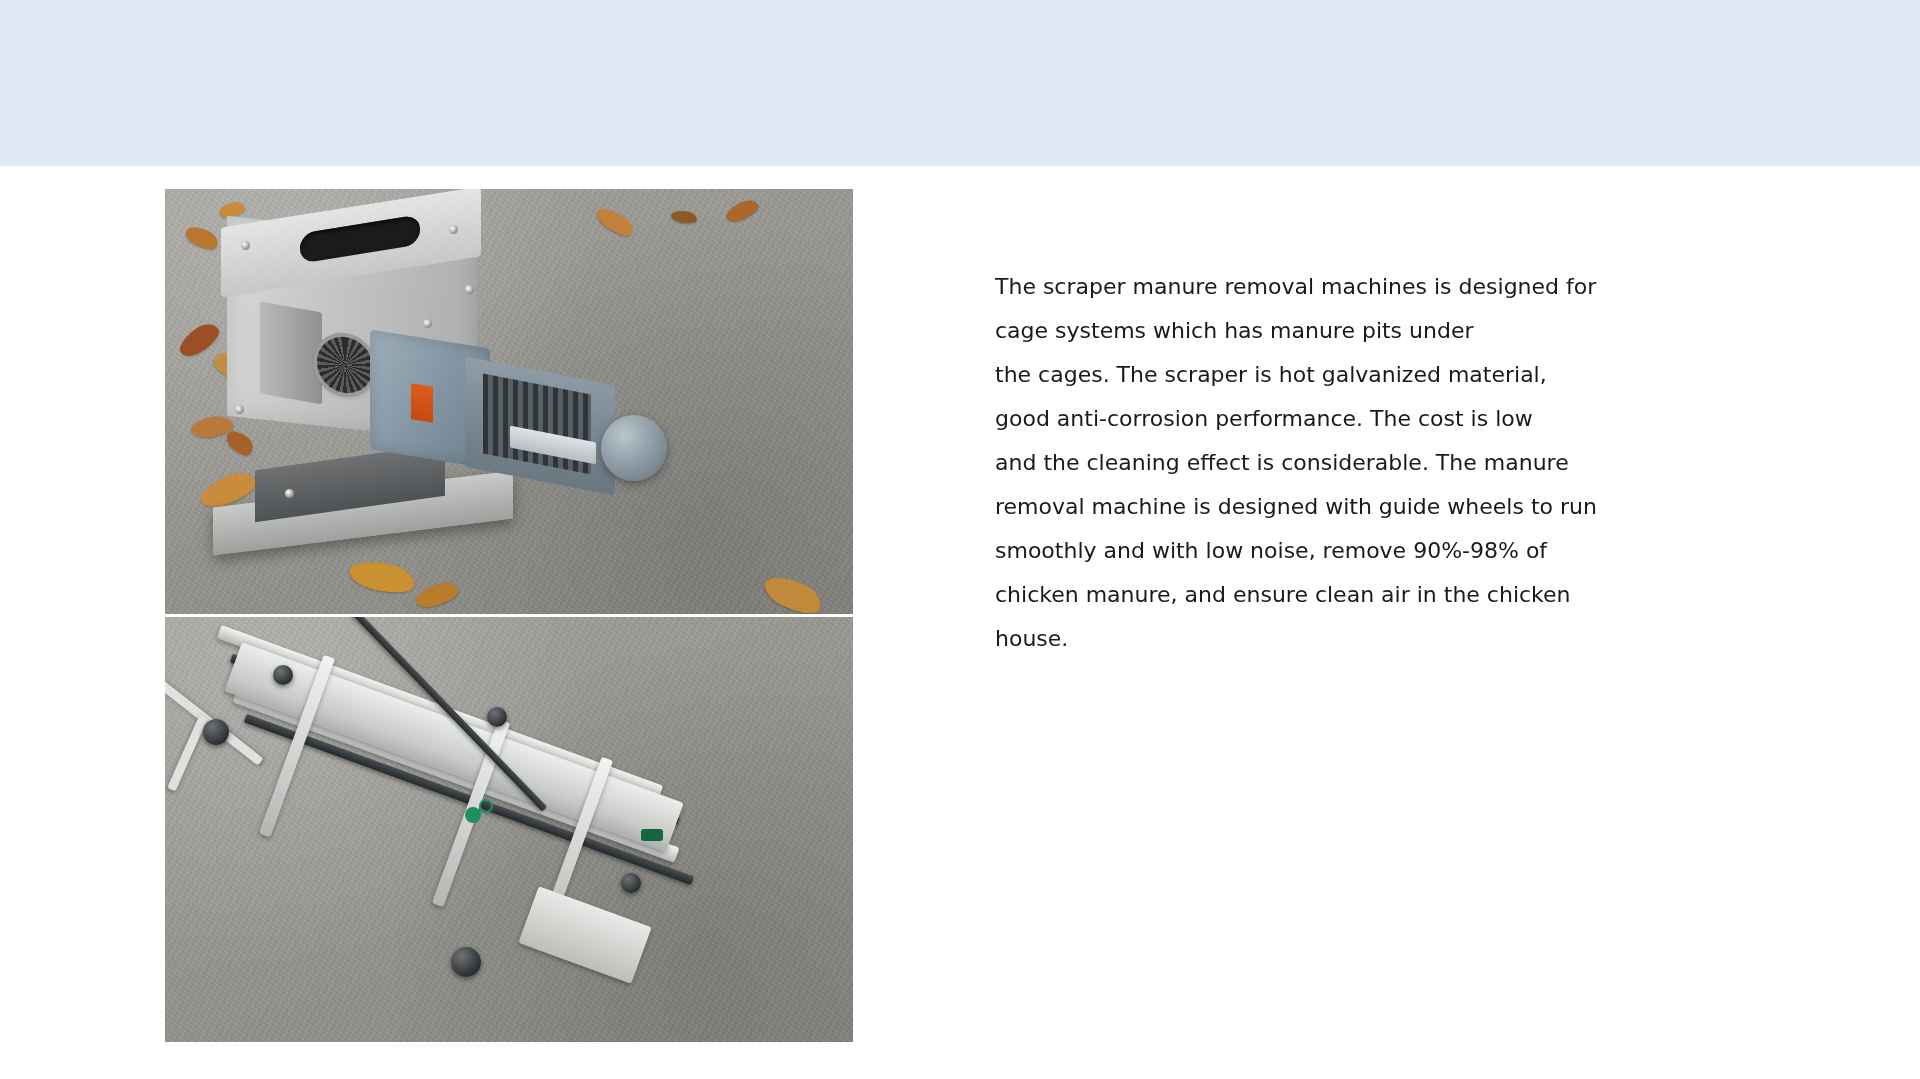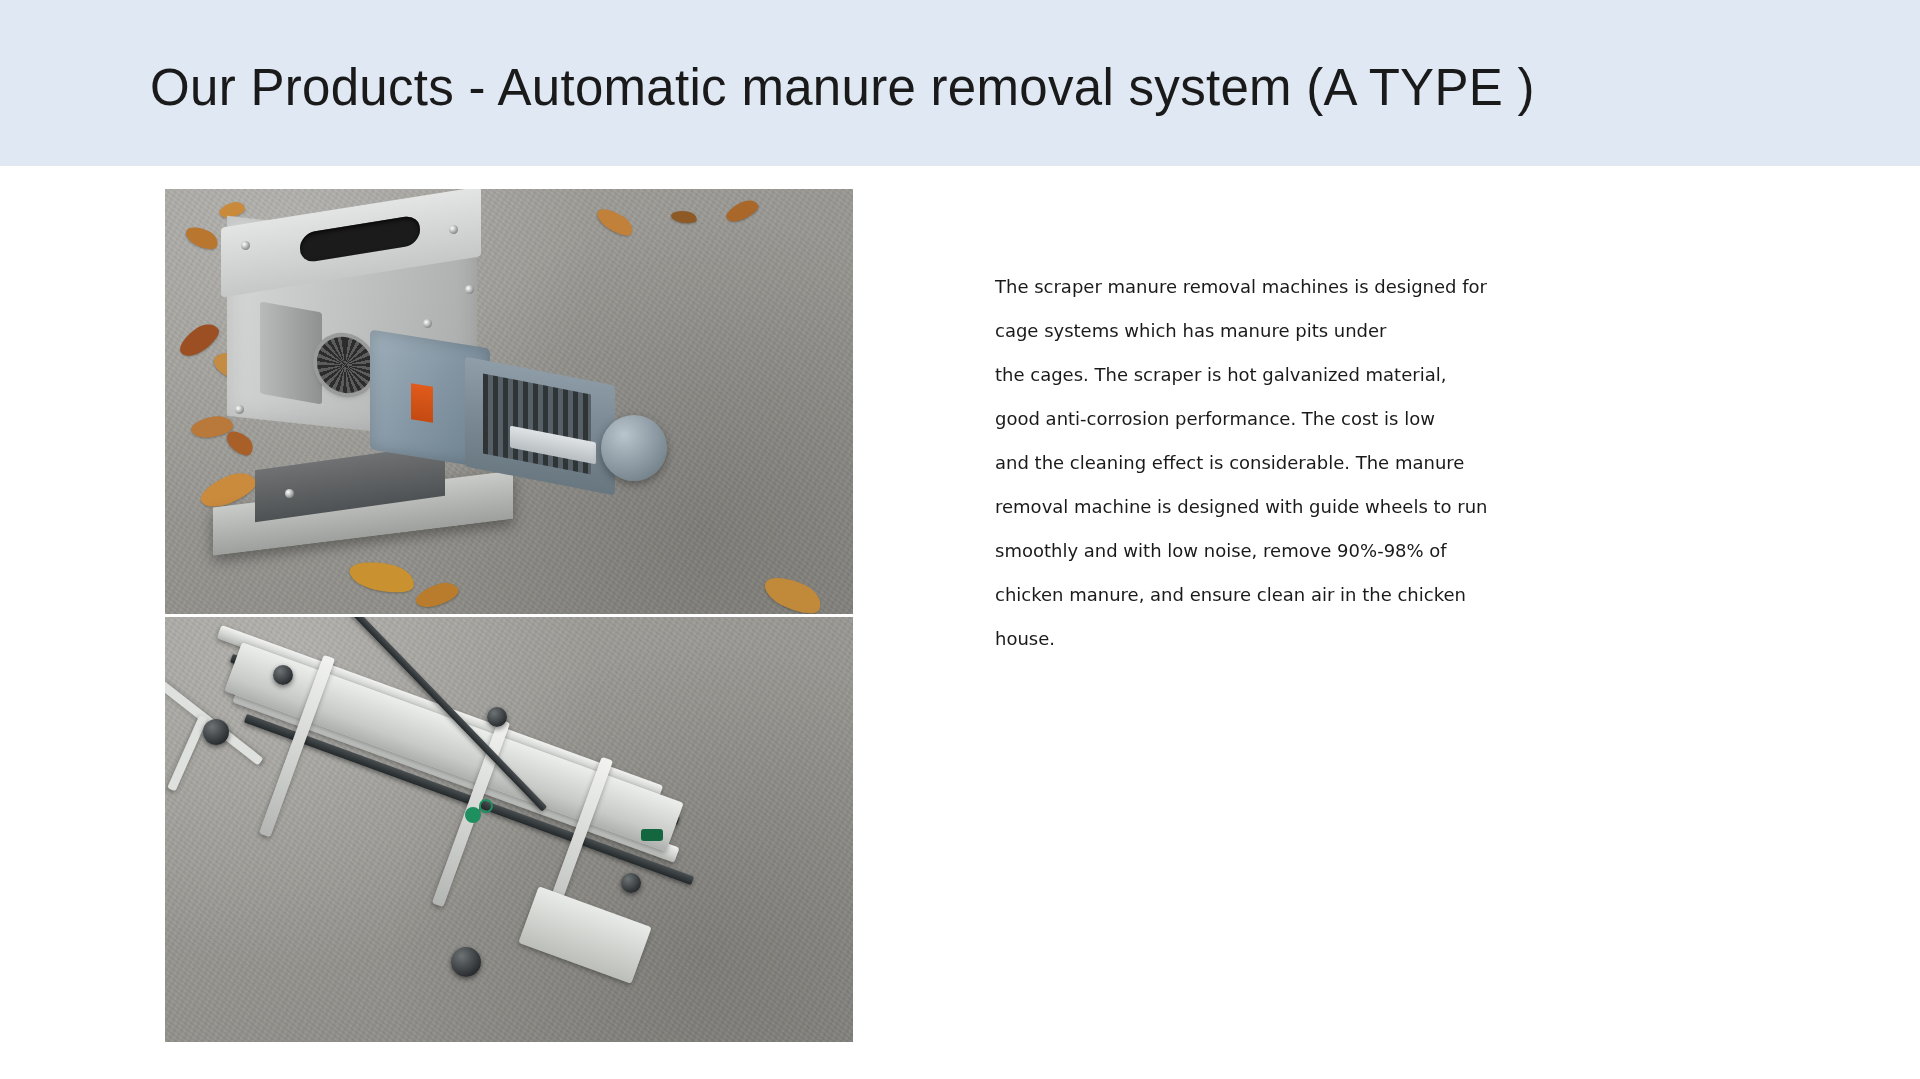--- a/index.html
+++ b/index.html
@@ -222,34 +222,33 @@
     background: #1e8f5e;
     border-radius: 50%;
   }
 
   
   .body-text {
     position: absolute;
     left: 995px;
     top: 265px;
     width: 840px;
-    font-size: 18px;
+    font-size: 22px;
     line-height: 44px;
     color: #1a1a1a;
     font-family: "DejaVu Sans", sans-serif;
     white-space: pre-line;
   }
 </style>
 </head>
 <body>
 
 <div class="slide">
 
   <div class="header-band"></div>
-  <div class="slide-title">Our Products - Automatic manure removal system (A TYPE )</div>
 
   <div class="photo photo-top">
     <div class="ground"></div>
 
     <div class="leaf" style="left:20px;top:40px;width:34px;height:18px;background:#b9762f;transform:rotate(25deg);"></div>
     <div class="leaf" style="left:54px;top:14px;width:26px;height:14px;background:#c98a3b;transform:rotate(-15deg);"></div>
     <div class="leaf" style="left:12px;top:140px;width:44px;height:22px;background:#9c4f22;transform:rotate(-35deg);"></div>
     <div class="leaf" style="left:48px;top:165px;width:52px;height:26px;background:#c48b43;transform:rotate(18deg);"></div>
     <div class="leaf" style="left:26px;top:228px;width:42px;height:20px;background:#b8793a;transform:rotate(-8deg);"></div>
     <div class="leaf" style="left:60px;top:245px;width:30px;height:18px;background:#a85f28;transform:rotate(40deg);"></div>

